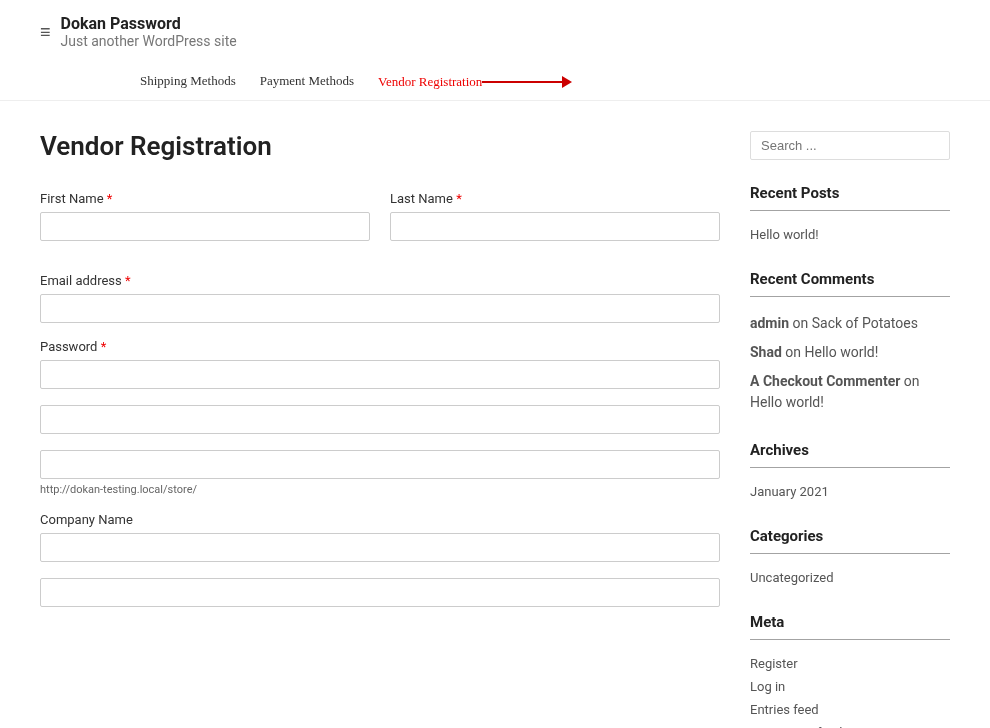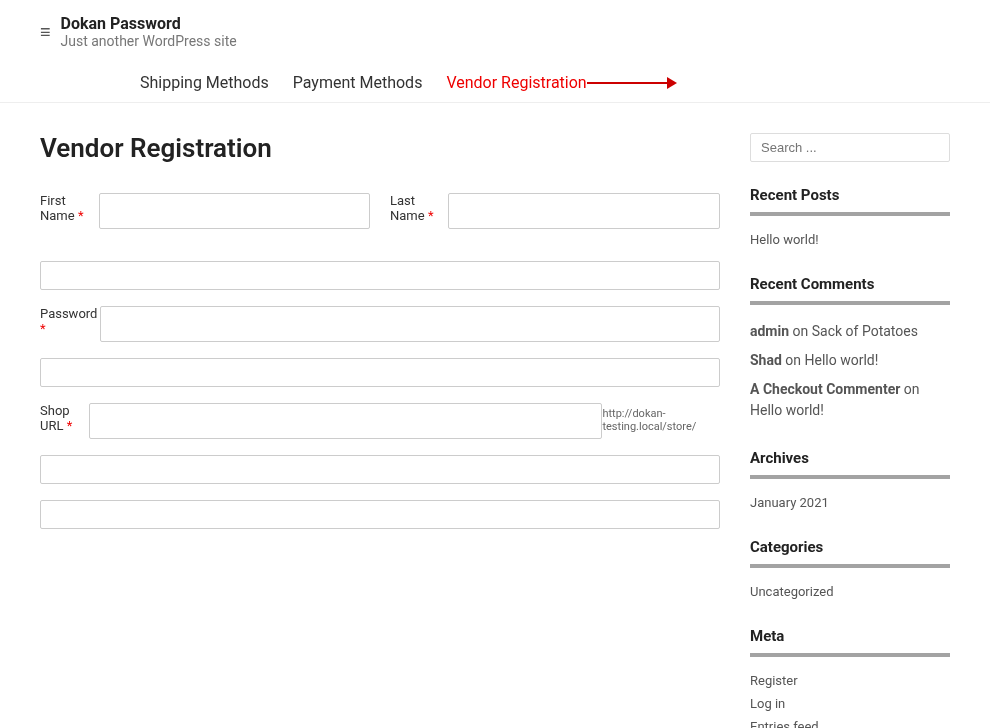--- a/index.html
+++ b/index.html
@@ -8,49 +8,49 @@
     
     .site-header { border-bottom: 1px solid #eee; padding: 0 40px; }
     .header-top { display: flex; align-items: center; padding: 14px 0; }
     .site-branding { display: flex; align-items: center; gap: 10px; margin-right: 30px; }
     .hamburger { font-size: 18px; color: #555; cursor: pointer; }
     .site-title { font-size: 16px; font-weight: 700; color: #222; }
     .site-description { font-size: 14px; color: #777; }
     .main-nav { display: flex; gap: 18px; align-items: center; flex-wrap: wrap; }
     .main-nav a { text-decoration: none; color: #333; font-size: 13px; }
     .header-bottom { display: flex; gap: 24px; padding: 10px 0; margin-left: 100px; }
-    .header-bottom a { text-decoration: none; color: #333; font-size: 16px; }
+    .header-bottom a { text-decoration: none; color: #333; font-size: 13px; font-family: Liberation Serif, serif; }
     .header-bottom a.active { color: #e00; }
 
     
     .arrow-annotation { position: relative; display: inline-block; }
     .arrow-img { position: absolute; left: 100%; top: 50%; transform: translateY(-50%); display: flex; align-items: center; }
     .arrow-line { width: 80px; height: 2px; background: #c00; display: inline-block; }
     .arrow-head { width: 0; height: 0; border-top: 6px solid transparent; border-bottom: 6px solid transparent; border-left: 10px solid #c00; }
 
     
     .page-wrapper { display: flex; gap: 30px; padding: 30px 40px; max-width: 990px; margin: 0 auto; }
     .main-content { flex: 1; min-width: 0; }
     .sidebar { width: 200px; flex-shrink: 0; }
 
     
     .page-title { font-size: 26px; font-weight: 600; color: #222; margin-bottom: 30px; }
 
     
     .form-row { display: flex; gap: 20px; margin-bottom: 16px; }
-    .form-group { display: flex; margin-bottom: 16px; width: 100%; }
+    .form-group { display: flex; flex-direction: column; margin-bottom: 16px; width: 100%; }
     .form-group.half { flex: 1; }
     .form-label { font-size: 13px; color: #333; margin-bottom: 6px; }
     .form-label .required { color: #e00; font-size: 13px; }
     .form-input { width: 100%; padding: 6px 8px; border: 1px solid #ccc; border-radius: 2px; font-size: 13px; color: #333; outline: none; }
     .form-hint { font-size: 11px; color: #666; margin-top: 4px; }
 
     
     .widget { margin-bottom: 24px; }
-    .widget-title { font-size: 15px; font-weight: 700; color: #222; margin-bottom: 12px; border-bottom: 4px solid #a3a3a3; padding-bottom: 8px; }
+    .widget-title { font-size: 15px; font-weight: 700; color: #222; margin-bottom: 12px; border-bottom: 1px solid #a3a3a3; padding-bottom: 8px; }
     .widget ul { list-style: none; padding: 0; }
     .widget ul li { padding: 4px 0; font-size: 13px; color: #555; }
     .widget ul li a { text-decoration: none; color: #555; }
     .comment-author { font-weight: 700; }
     .comment-link a { color: #555; text-decoration: none; }
     .comment-item { padding: 4px 0; font-size: 14px; color: #555; line-height: 1.5; }
   </style>
 </head>
 <body>
 
@@ -95,46 +95,47 @@
         <div class="form-group half">
           <label class="form-label">
             <span>Last Name</span>
             <span class="required">*</span>
           </label>
           <input type="text" class="form-input" style="">
         </div>
       </div>
 
       <div class="form-group">
+        <label class="form-label">
+          <span>Email address</span>
+          <span class="required">*</span>
+        </label>
         <input type="email" class="form-input" style="">
       </div>
 
 
       <div class="form-group">
         <label class="form-label">
           <span>Password</span>
           <span class="required">*</span>
         </label>
         <input type="password" class="form-input" style="">
       </div>
 
       <div class="form-group">
         <input type="text" class="form-input" style="">
       </div>
 
       <div class="form-group">
-        <label class="form-label">
-          <span>Shop URL</span>
-          <span class="required">*</span>
-        </label>
         <input type="text" class="form-input" style="">
         <span class="form-hint">http://dokan-testing.local/store/</span>
       </div>
 
       <div class="form-group">
+        <label class="form-label">Company Name</label>
         <input type="text" class="form-input" style="">
       </div>
 
       <div class="form-group">
         <input type="text" class="form-input" style="">
       </div>
 
     </form>
   </main>
 

